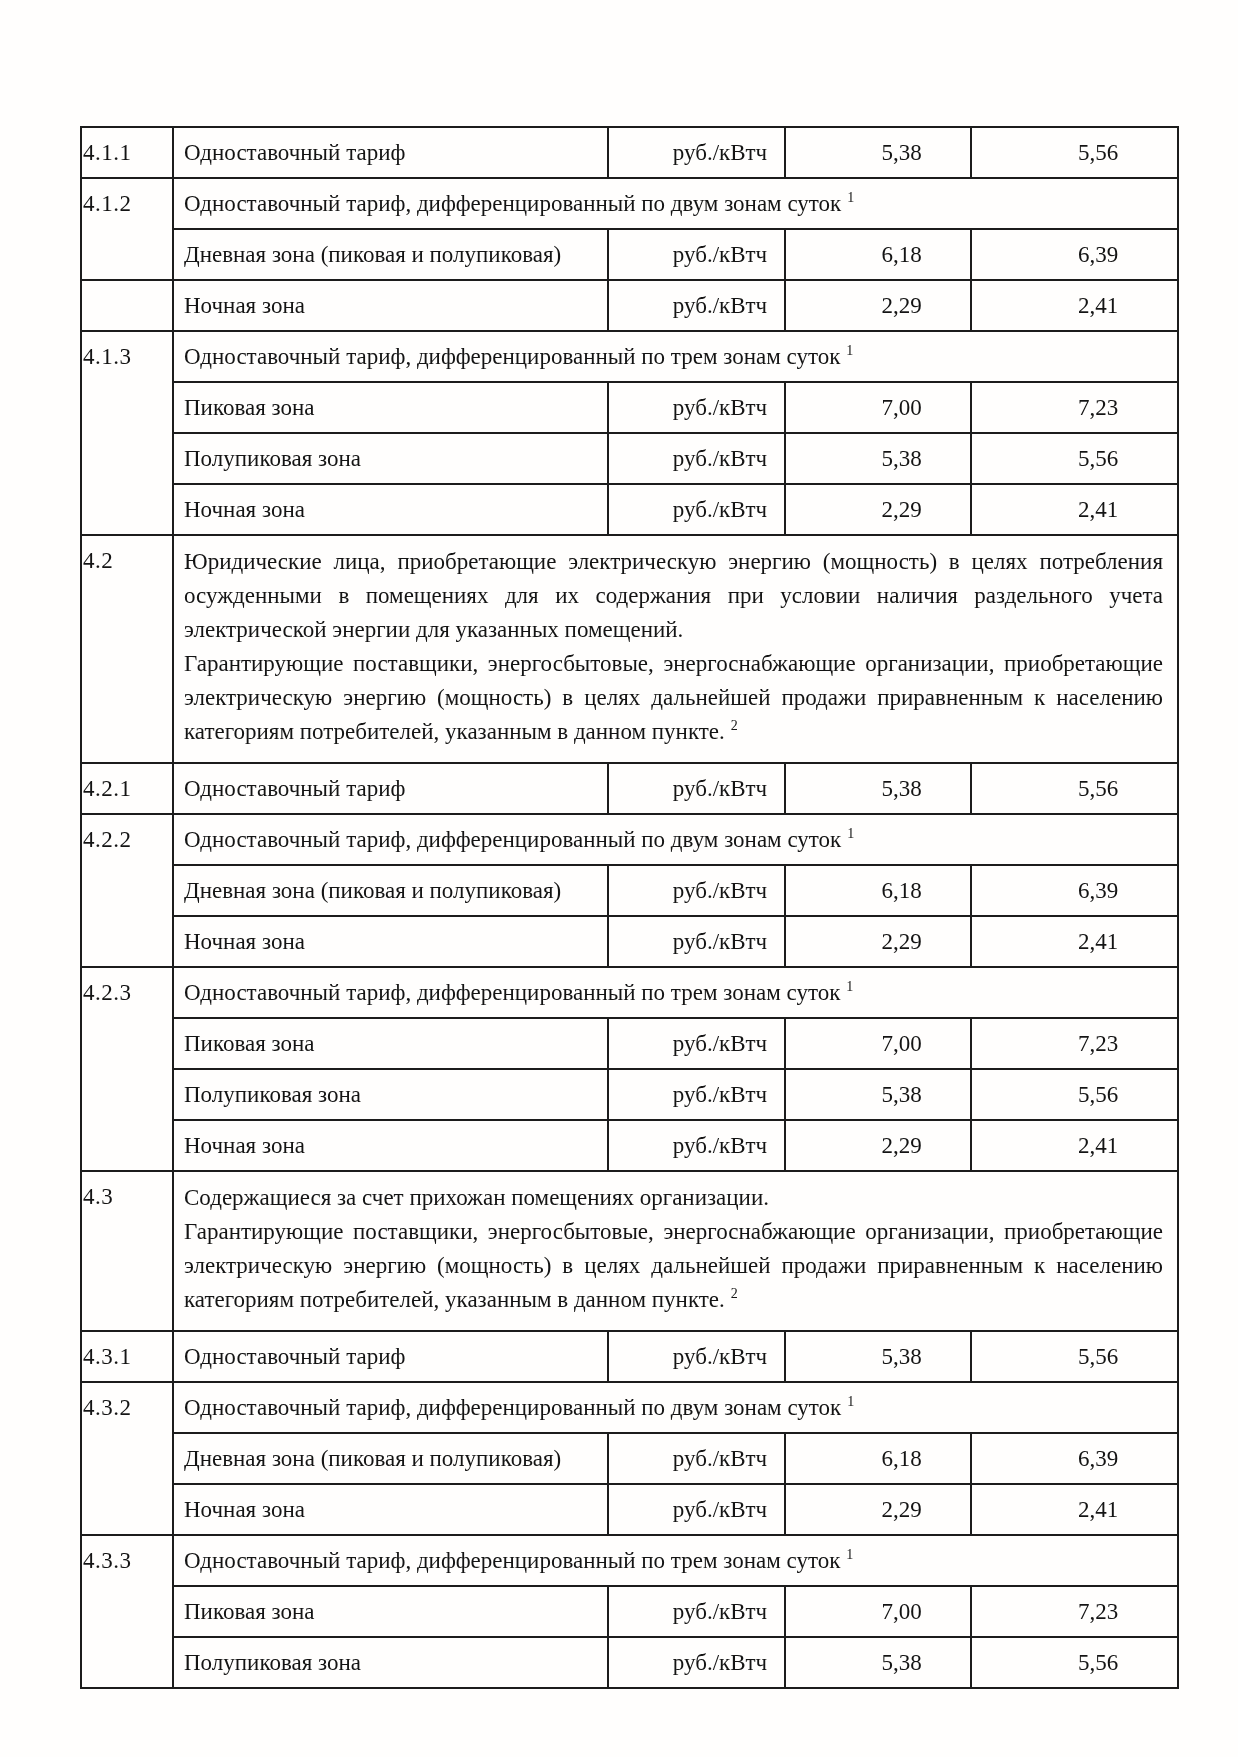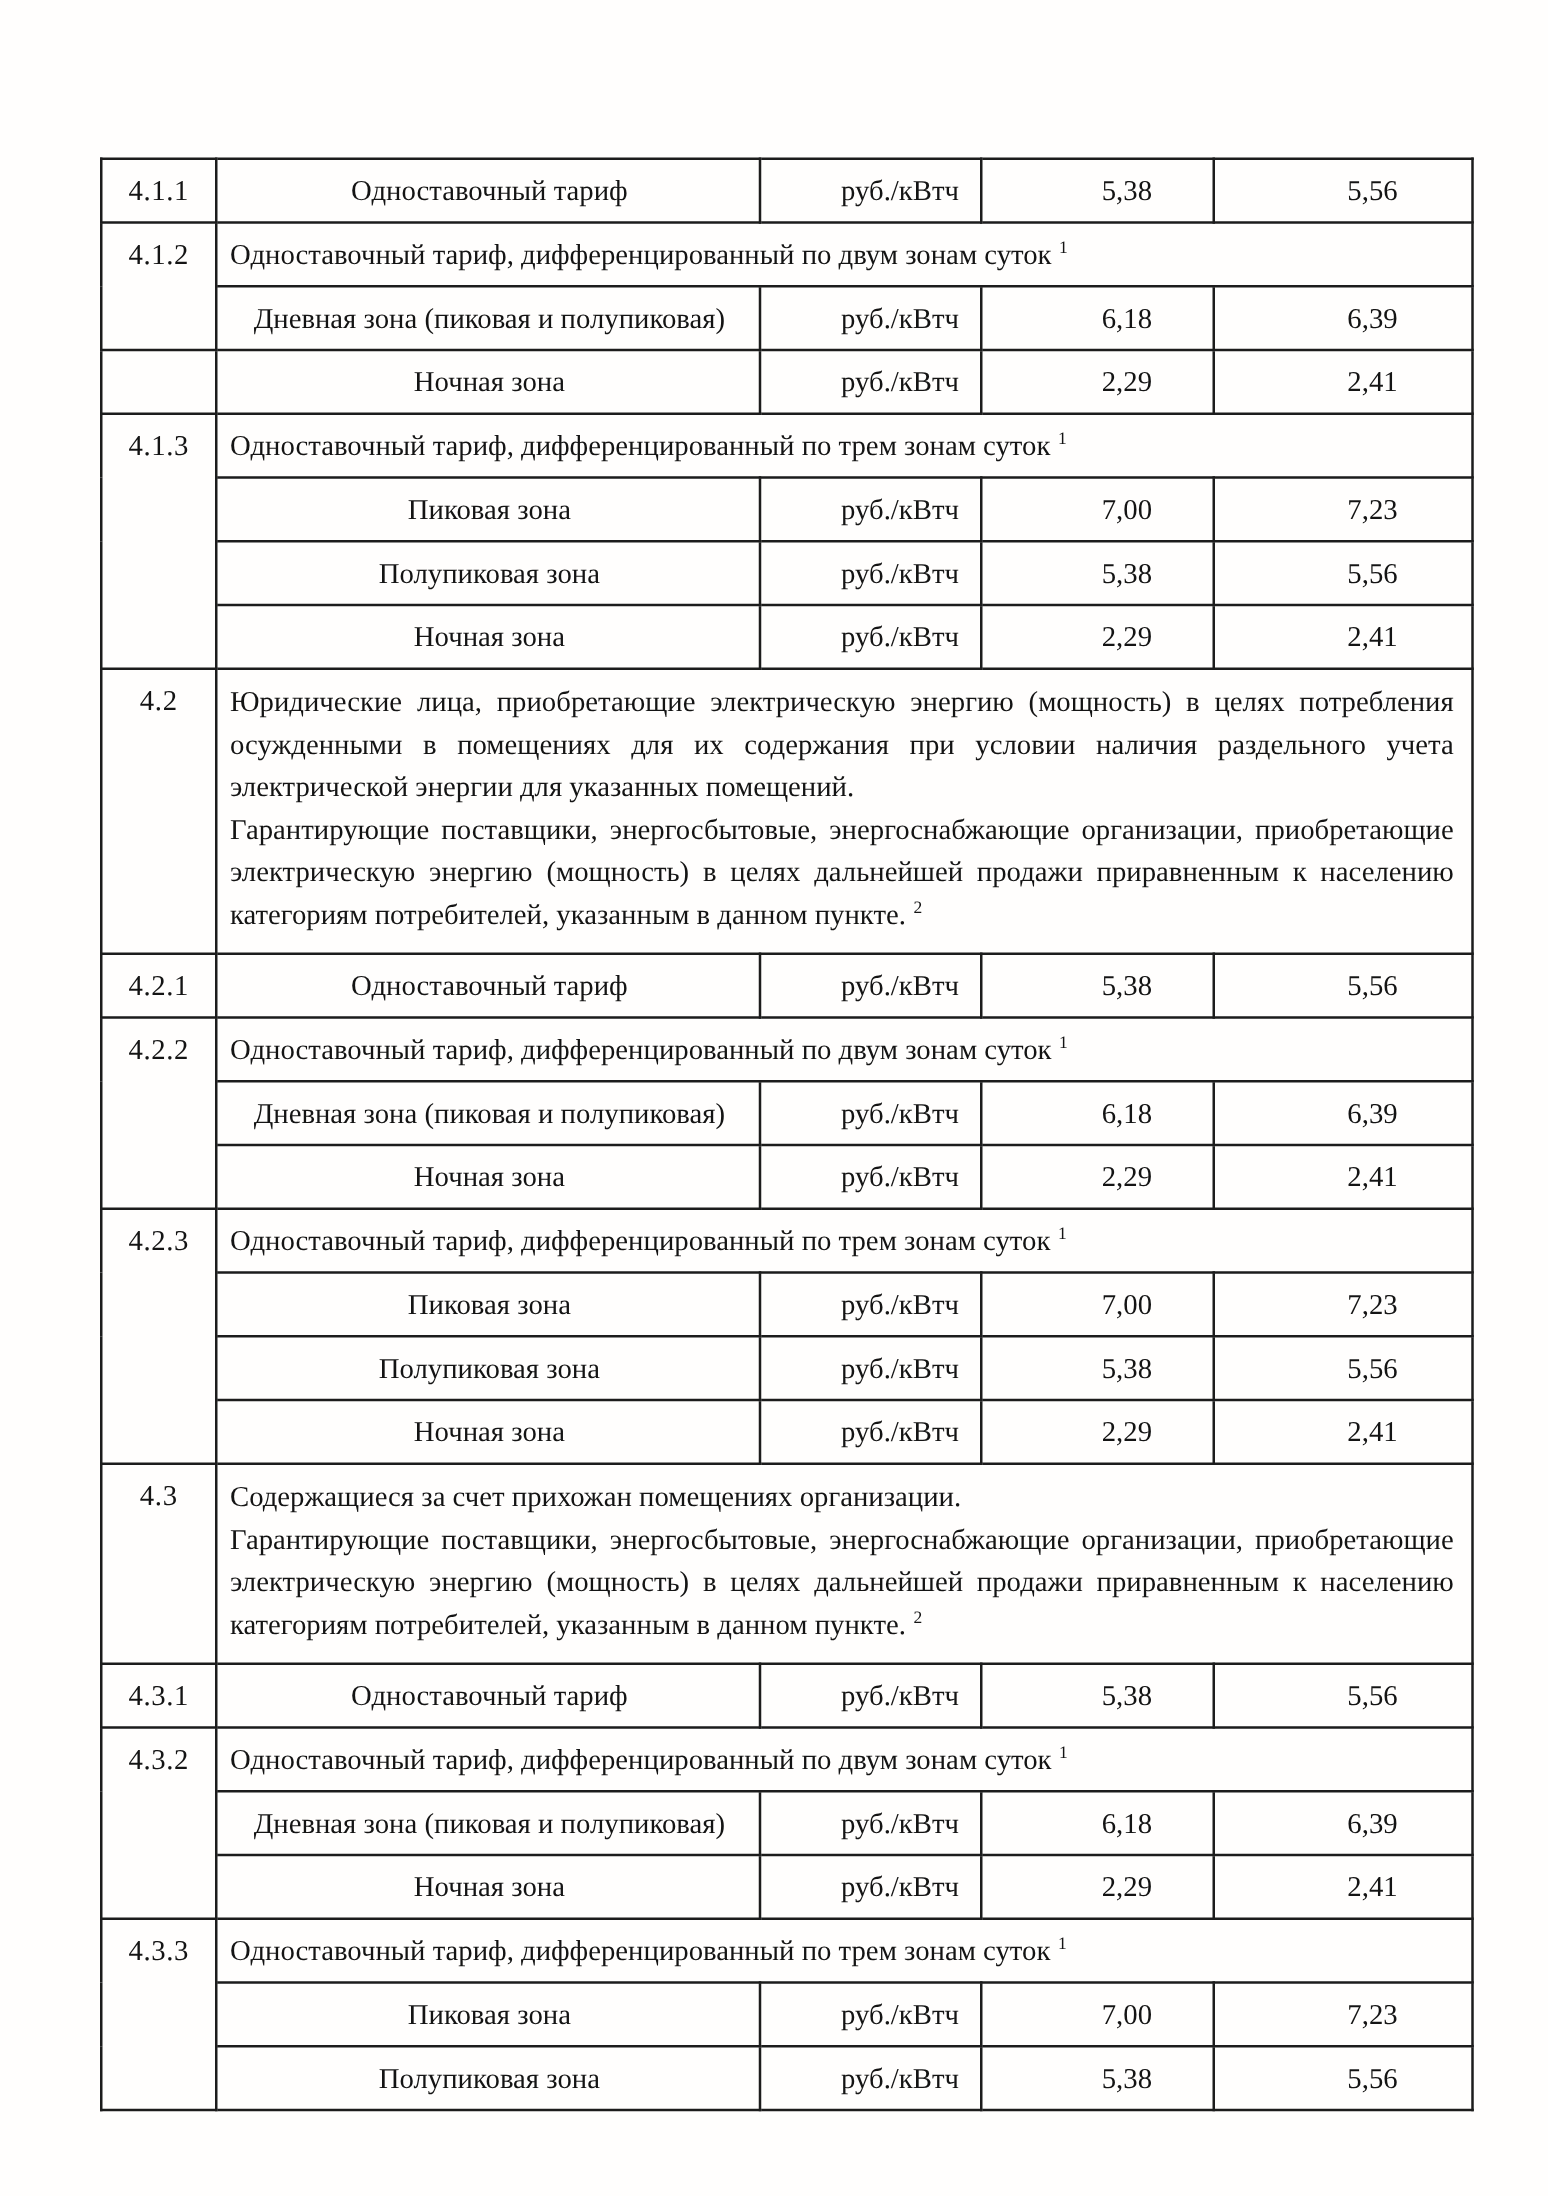--- a/index.html
+++ b/index.html
@@ -20,27 +20,27 @@
     border-collapse: collapse;
     table-layout: fixed;
   }
   td {
     border: 2px solid #1c1c1c;
     font-size: 23px;
     color: #141414;
   }
   tr.r { height: 51px; }
   td.num {
-    text-align: center;
+    text-align: left;
     vertical-align: top;
     padding-top: 12px;
     letter-spacing: 0.5px;
   }
   td.desc {
-    text-align: center;
+    text-align: left;
     vertical-align: middle;
     padding: 2px 8px 2px 10px;
   }
   td.span-label {
     text-align: left;
     vertical-align: middle;
     padding: 2px 2px 2px 10px;
   }
   td.unit, td.val {
     text-align: center;

